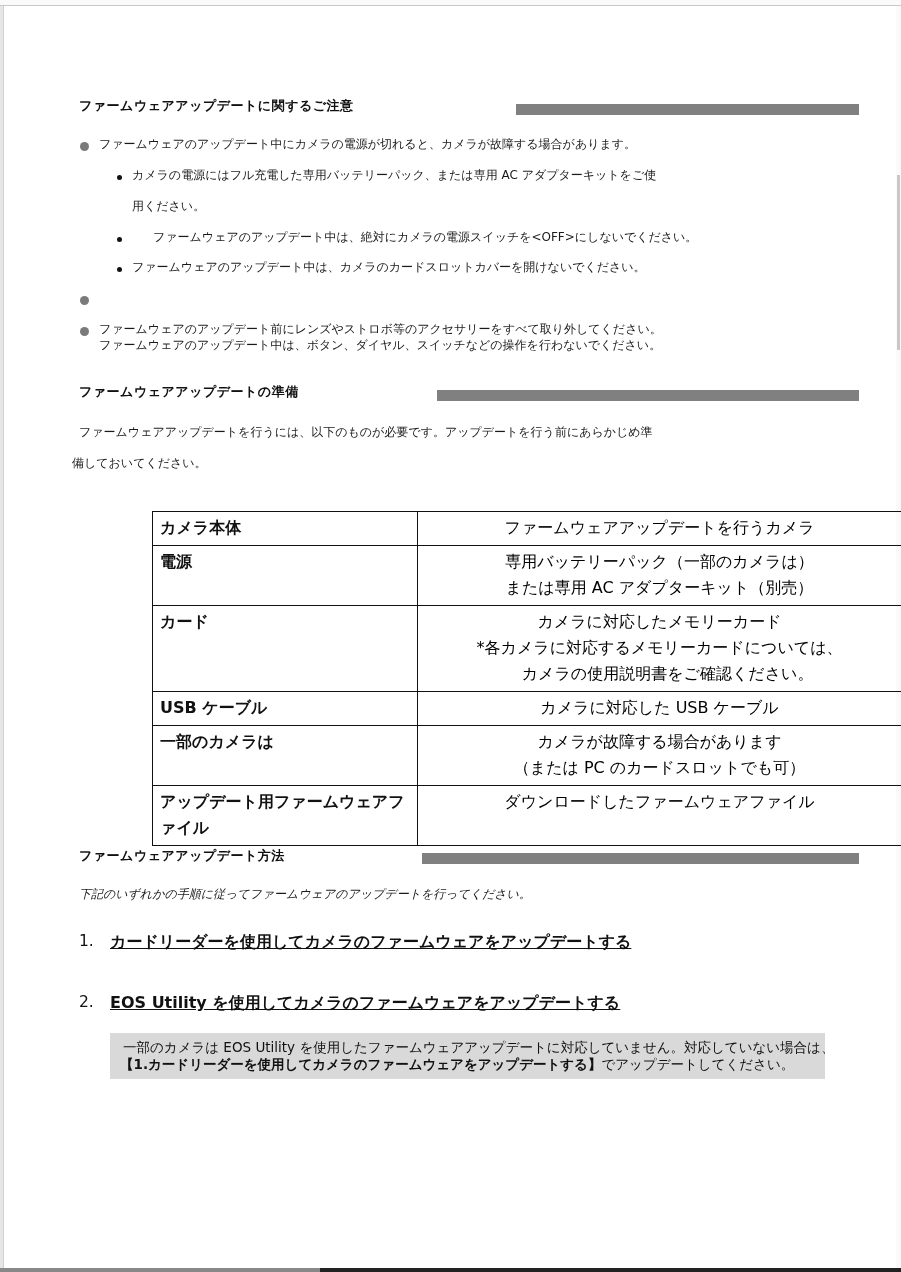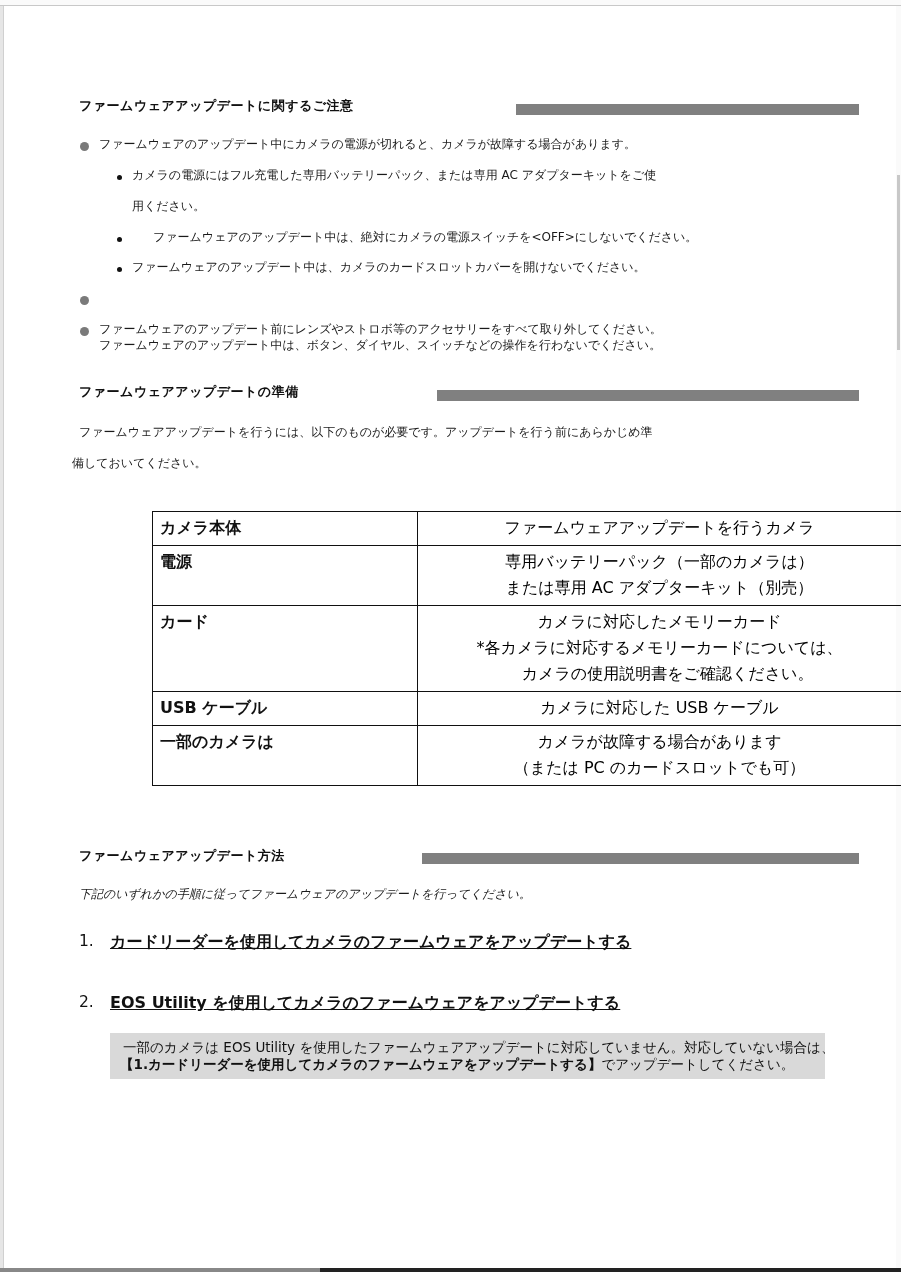--- a/index.html
+++ b/index.html
@@ -112,20 +112,26 @@
         <span class="line">カメラに対応した USB ケーブル</span>
       </td>
     </tr>
     <tr>
       <td class="k">一部のカメラは</td>
       <td class="v">
         <span class="line">カメラが故障する場合があります</span>
         <span class="line">（または PC のカードスロットでも可）</span>
       </td>
     </tr>
+    <tr>
+      <td class="k">アップデート用ファームウェアファイル</td>
+      <td class="v">
+        <span class="line">ダウンロードしたファームウェアファイル</span>
+      </td>
+    </tr>
   </tbody>
 </table>
 
 <div class="abs h2" style="left:79px; top:847px;">ファームウェアアップデート方法</div>
 <div class="rule" style="left:422px; top:853px; width:437px;"></div>
 <div class="abs body-text" style="left:79px; top:886px;font-style:italic;">下記のいずれかの手順に従ってファームウェアのアップデートを行ってください。</div>
 
 <div class="abs step-num" style="left:79px; top:932px;">1.</div>
 <div class="abs step-title" style="left:110px; top:932px;">カードリーダーを使用してカメラのファームウェアをアップデートする</div>
 

